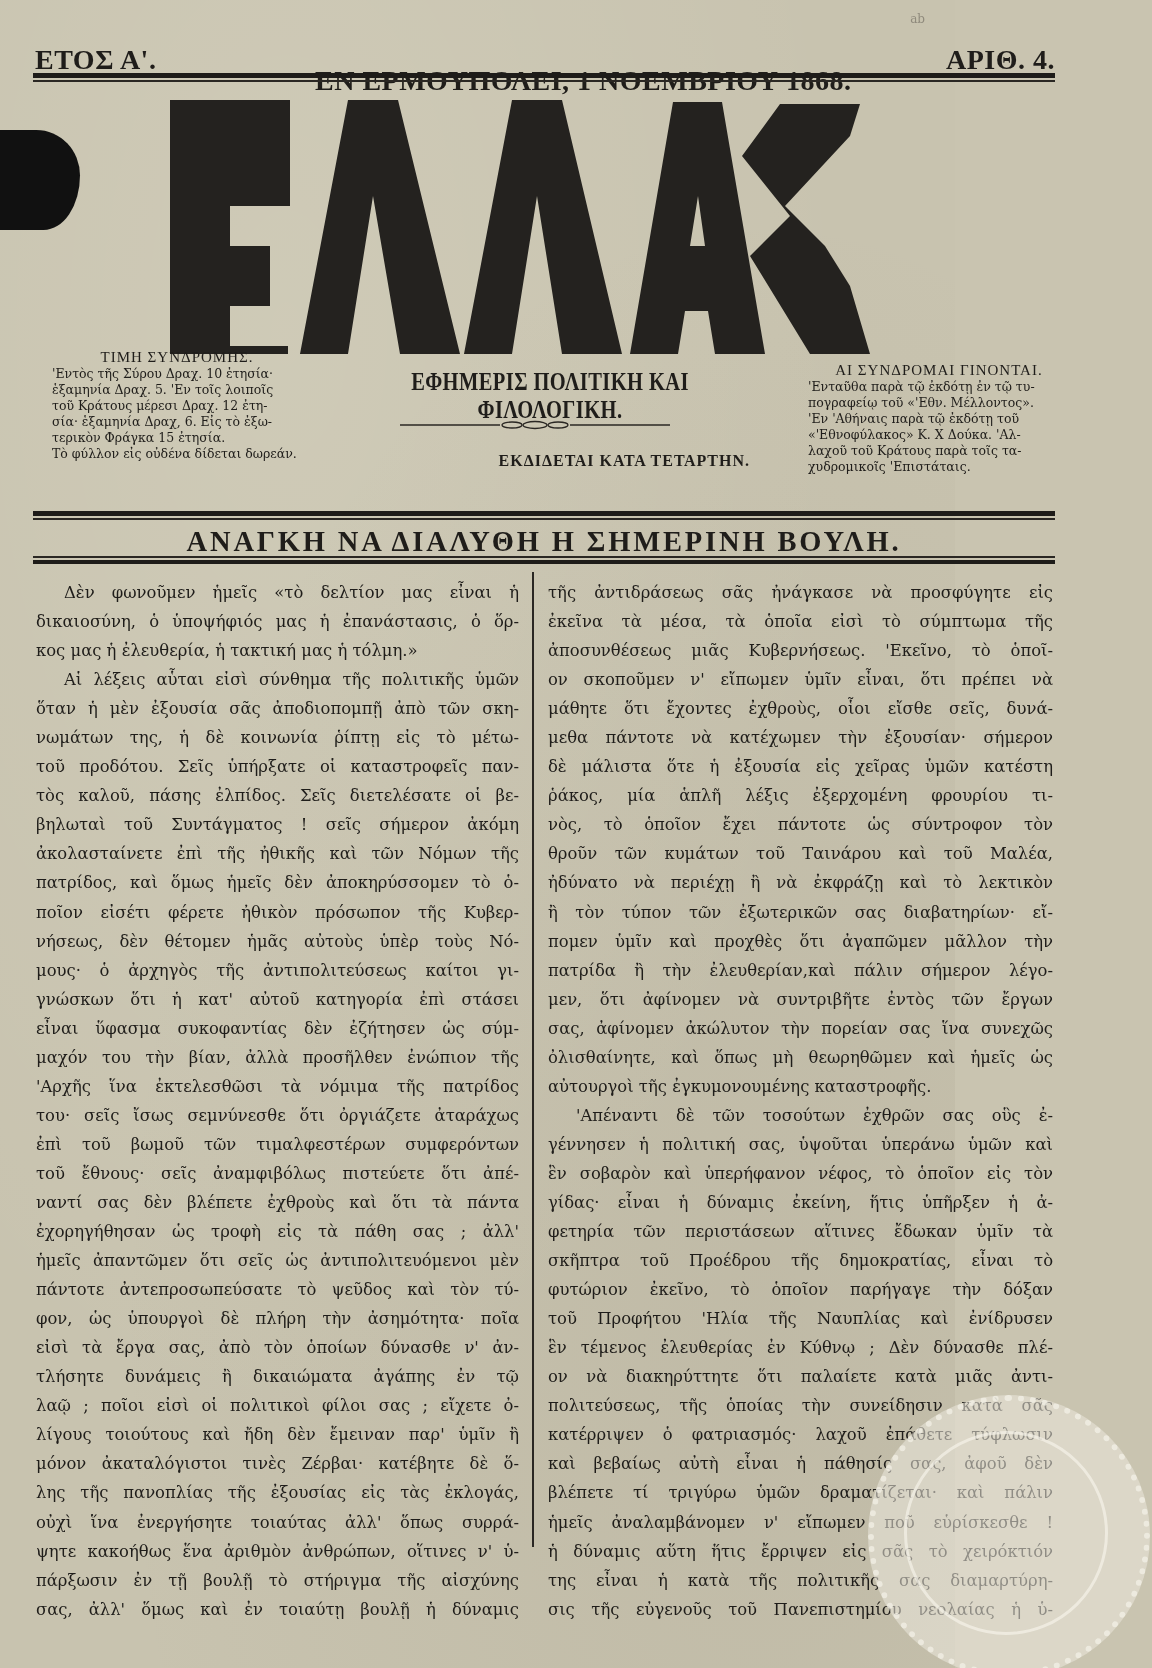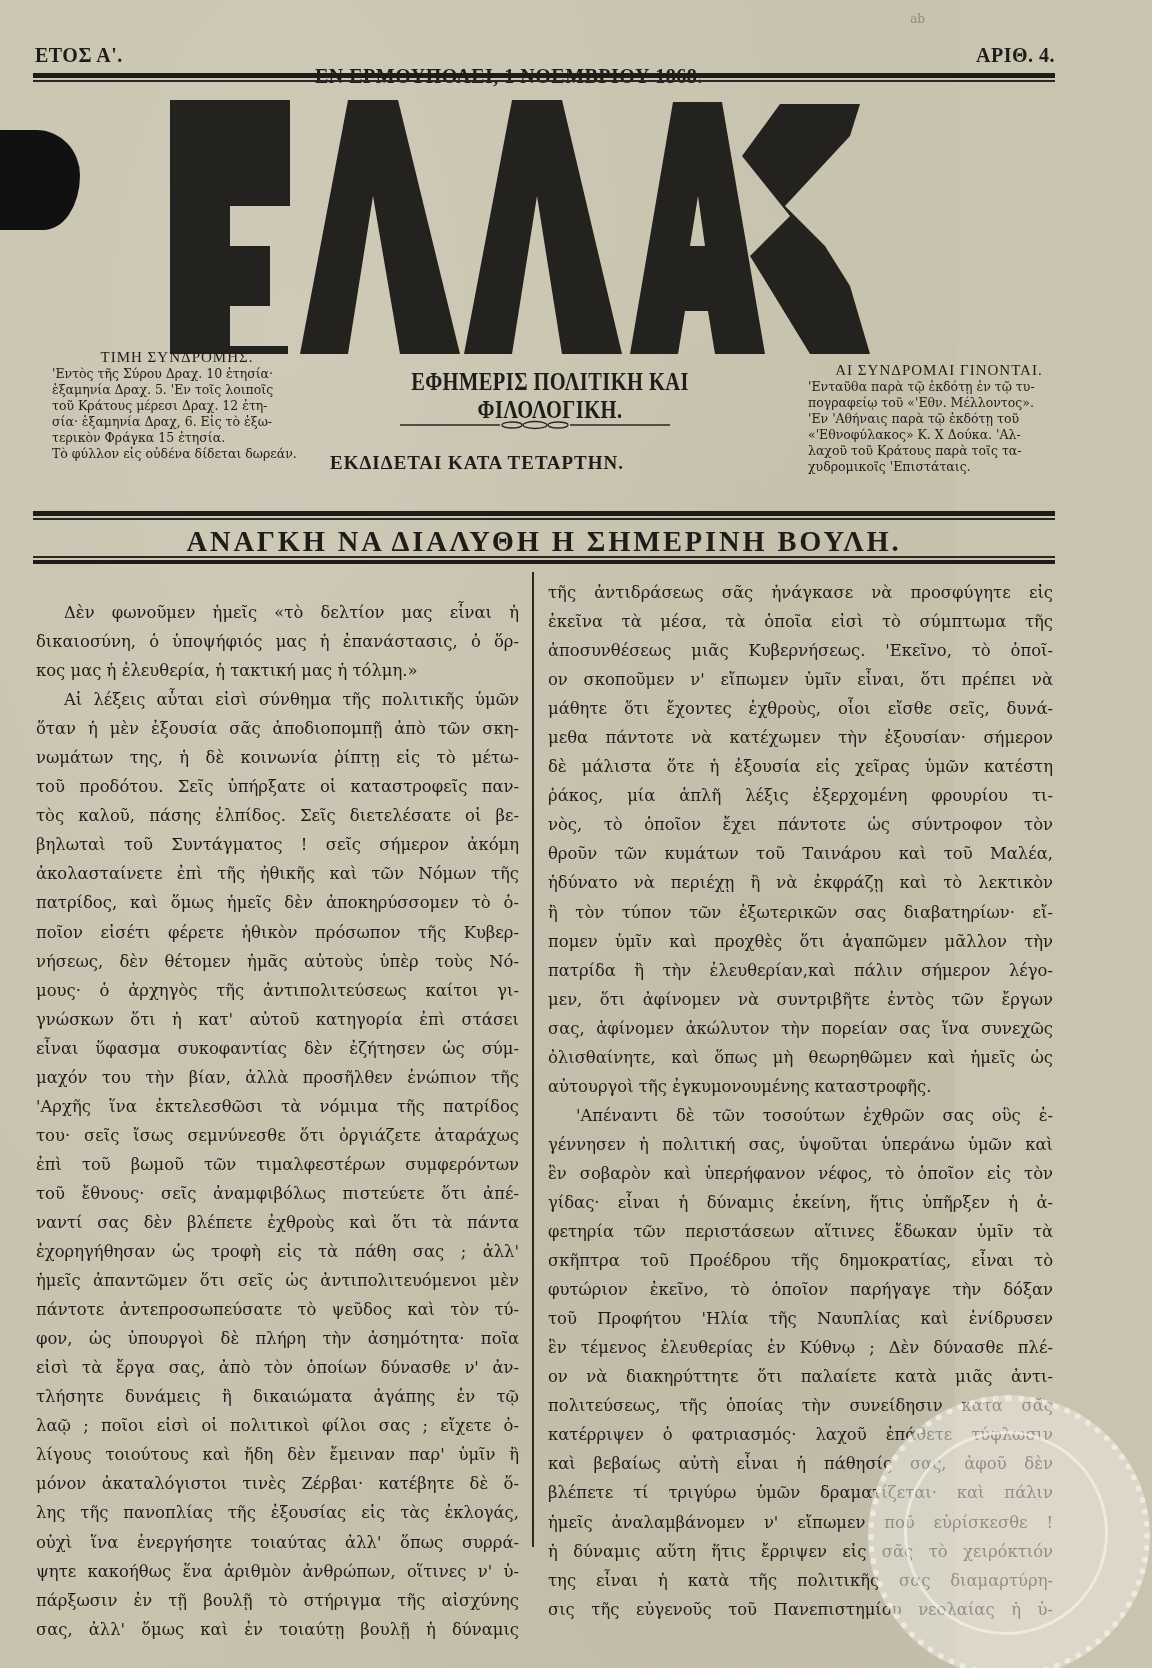--- a/index.html
+++ b/index.html
@@ -13,21 +13,21 @@
   .page {
     position: absolute; left: 0; top: 0; width: 955px; height: 1668px;
     background:
       radial-gradient(ellipse at 30% 20%, rgba(255,255,240,0.12), transparent 60%),
       radial-gradient(ellipse at 80% 80%, rgba(120,110,90,0.10), transparent 60%),
       #c8c3af;
   }
   .masthead-top {
     position: absolute; top: 44px; left: 35px; width: 1020px; height: 30px;
     font-family: "Liberation Serif", serif; font-weight: bold;
-    font-size: 20px; letter-spacing: 0.5px; text-decoration: underline;
+    font-size: 28px; letter-spacing: 0.5px; text-decoration: underline;
   }
   .masthead-top .left { position: absolute; left: 0; top: 0; }
   .masthead-top .center { position: absolute; left: 280px; top: 0; margin-top: 21px; }
   .masthead-top .right { position: absolute; right: 0; top: 0; margin-left: 36px; }
   .rule-thick {
     position: absolute; left: 33px; width: 1022px; height: 5px; background: #1e1c19;
   }
   .rule-thin {
     position: absolute; left: 33px; width: 1022px; height: 1.5px; background: #2a2723;
   }
@@ -51,36 +51,36 @@
   .side-right { left: 808px; top: 362px; width: 262px; }
   .subtitle {
     position: absolute; left: 310px; top: 368px; width: 480px; text-align: center;
     font-family: "Liberation Serif", serif; font-weight: bold; font-size: 25px;
     transform: scaleX(0.82); transform-origin: center; letter-spacing: 0.5px;
   }
   .ornament {
     position: absolute; left: 400px; top: 420px; width: 270px; height: 10px;
   }
   .published {
-    position: absolute; left: 330px; top: 452px; width: 420px; text-align: left;
-    font-family: "Liberation Serif", serif; font-weight: bold; font-size: 19px; letter-spacing: 1px;
+    position: absolute; left: 330px; top: 452px; width: 420px; text-align: right;
+    font-family: "Liberation Serif", serif; font-weight: bold; font-size: 16px; letter-spacing: 1px;
   }
   .headline {
     position: absolute; left: 33px; top: 524px; width: 1022px; text-align: center;
     font-family: "Liberation Serif", serif; font-weight: bold; font-size: 30px;
     letter-spacing: 3px; transform: scaleX(0.95);
   }
   .col {
     position: absolute; top: 578px; font-size: 16.4px; line-height: 29.05px;
     font-family: "DejaVu Serif", serif; text-align: justify;
   }
   .col .ln { white-space: nowrap; display: block; text-align: justify; text-align-last: justify; height: 29.05px; }
   .col .ln.last { text-align-last: left; }
   .col .ln.indent { padding-left: 28px; }
-  .col-left { left: 36px; width: 483px; margin-top: 20px; }
+  .col-left { left: 36px; width: 483px; }
   .col-right { left: 548px; width: 505px; }
   .col-divider {
     position: absolute; left: 532px; top: 572px; width: 1.5px; height: 975px; background: #2a2723;
   }
   .seal {
     position: absolute; left: 868px; top: 1395px; width: 270px; height: 270px;
     border-radius: 50%; background: rgba(235,232,220,0.55);
     border: 6px dotted rgba(245,242,232,0.7);
   }
   .seal-inner {

